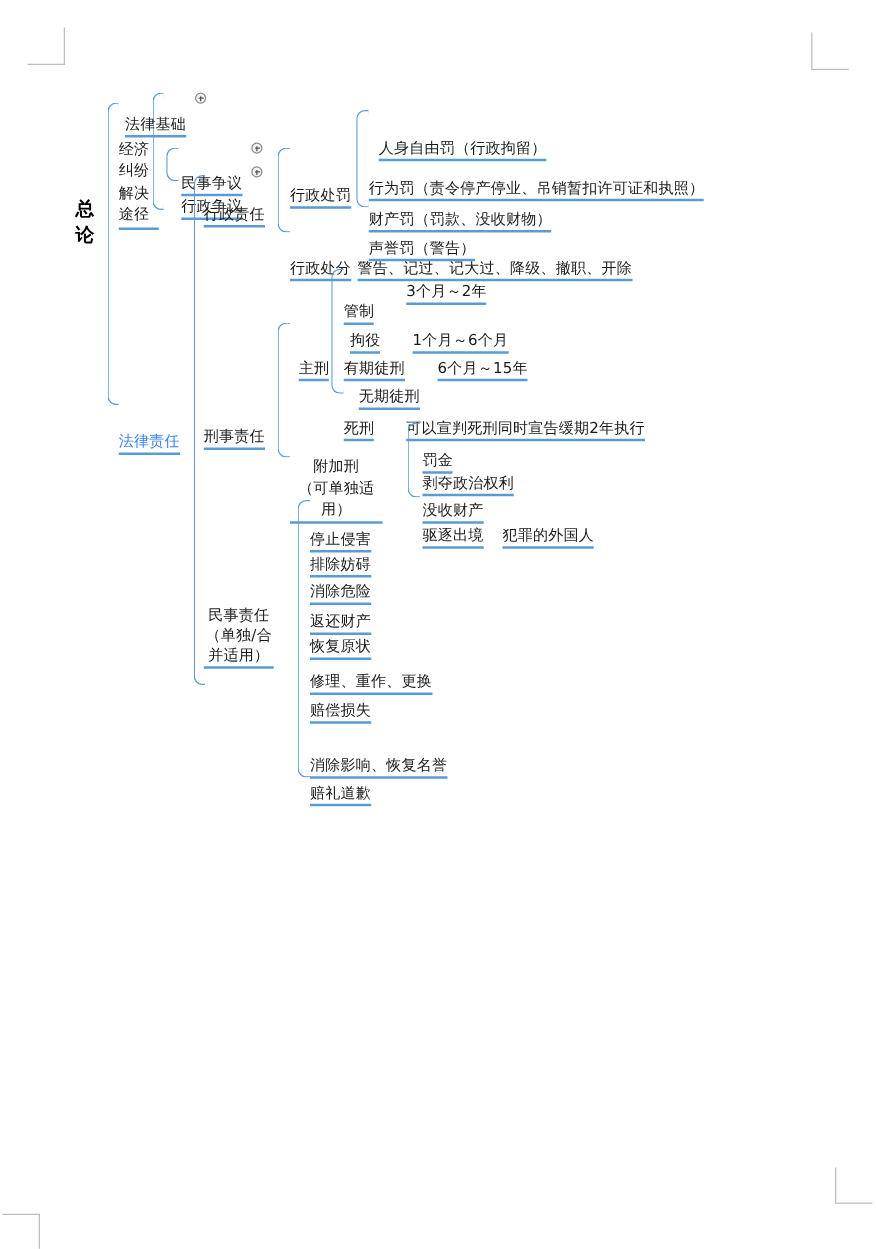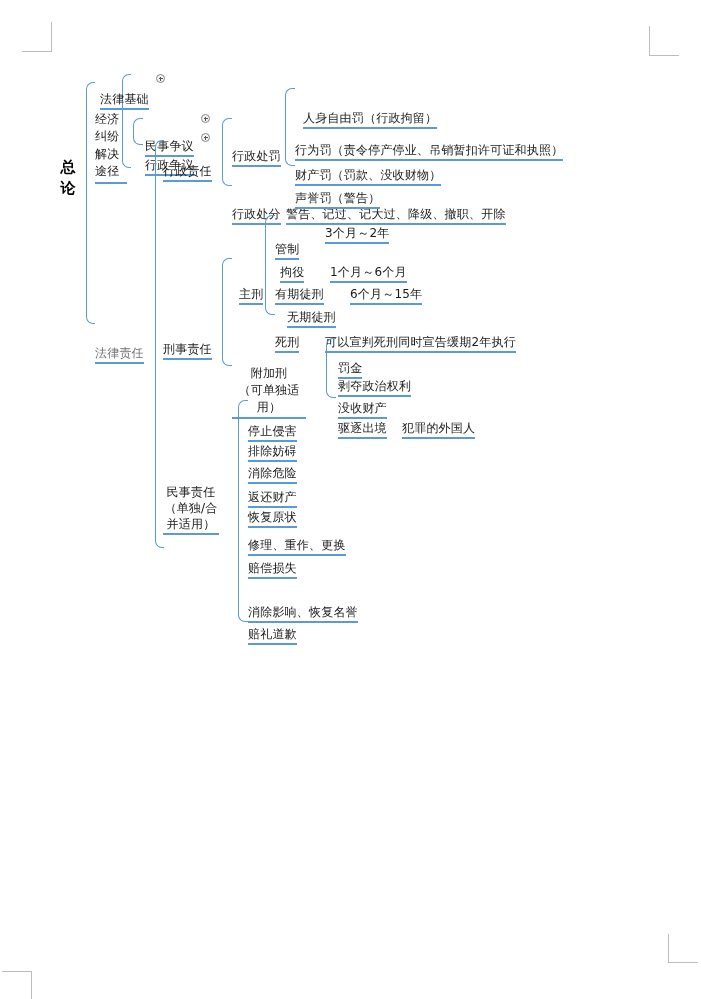--- a/index.html
+++ b/index.html
@@ -14,21 +14,21 @@
   .crop .h{height:1px;}
   .crop .v{width:1px;}
 
   
   .node{position:absolute;white-space:pre;color:#1a1a1a;
         font-size:12px;line-height:15px;letter-spacing:0.2px;}
   .node .ul{display:block;border-bottom:2px solid #5b9bd5;padding-bottom:1px;}
   .node.multiline{white-space:pre-line;}
 
   .root{font-weight:bold;font-size:15px;line-height:21px;color:#000;}
-  .red{color:#737373;}
+  .red{color:#3b82f6;}
 
   
   .bracket{position:absolute;box-sizing:border-box;
            border-left:1.4px solid #5b9bd5;
            border-top:1.4px solid #5b9bd5;
            border-bottom:1.4px solid #5b9bd5;
            border-top-left-radius:7px;border-bottom-left-radius:7px;
            border-right:0;}
   .stub{position:absolute;border-top:1.4px solid #5b9bd5;height:0;}
 

